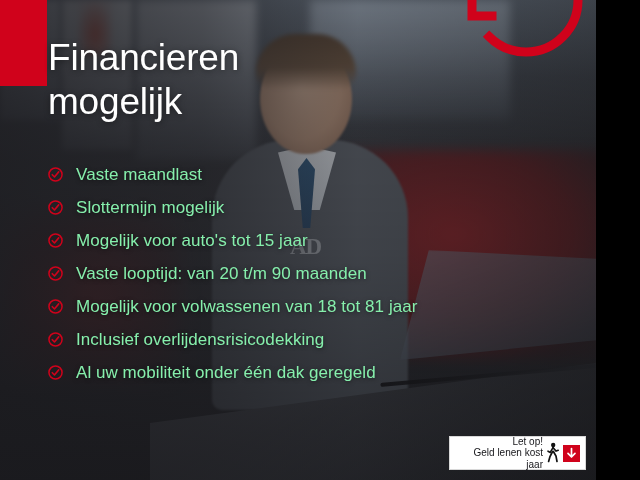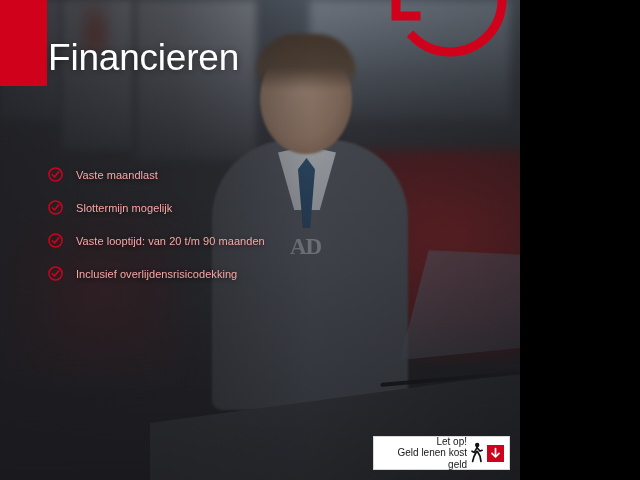--- a/index.html
+++ b/index.html
@@ -5,21 +5,21 @@
   html, body {
     margin: 0;
     padding: 0;
     background: #000;
   }
   body {
     font-family: "Liberation Sans", sans-serif;
   }
   .stage {
     position: relative;
-    width: 520px;
+    width: 596px;
     height: 480px;
     overflow: hidden;
     background: #2b2b2e;
   }
 
   
   .photo {
     position: absolute;
     inset: 0;
     background:
@@ -177,22 +177,22 @@
     align-items: center;
     height: 33px;
   }
   .check-icon {
     width: 15px; height: 15px;
     flex: 0 0 15px;
     margin-right: 13px;
     position: relative;
   }
   .bullet-text {
-    color: #fca5a5;
-    font-size: 11px;
+    color: #86efac;
+    font-size: 17px;
     letter-spacing: 0.05px;
     white-space: nowrap;
     text-shadow: 0 1px 4px rgba(0,0,0,0.5);
   }
 
   
   .warn-badge {
     position: absolute;
     right: 10px; bottom: 10px;
     width: 137px; height: 34px;
@@ -258,20 +258,21 @@
 
   <div class="corner-arc">
     <svg width="124" height="124" viewBox="0 0 124 124" aria-hidden="true">
       <path d="M10 62 A52 52 0 1 1 62 114" fill="none" stroke="#d0021b" stroke-width="9" stroke-linecap="square" transform="rotate(45 62 62)"></path>
       <path d="M8 58 L8 78 L28 78" fill="none" stroke="#d0021b" stroke-width="9" stroke-linecap="square"></path>
     </svg>
   </div>
 
   <div class="headline">
     <span>Financieren</span>
+    <span>mogelijk</span>
   </div>
 
   <div class="bullets">
 
     <div class="bullet-row">
       <span class="check-icon">
         <svg width="15" height="15" viewBox="0 0 16 16" aria-hidden="true">
           <circle cx="8" cy="8" r="7" fill="none" stroke="#d0021b" stroke-width="1.6"></circle>
           <path d="M4.6 8.2 L6.9 10.6 L11.4 5.2" fill="none" stroke="#d0021b" stroke-width="1.7" stroke-linecap="round" stroke-linejoin="round"></path>
         </svg>
@@ -283,49 +284,76 @@
     <div class="bullet-row">
       <span class="check-icon">
         <svg width="15" height="15" viewBox="0 0 16 16" aria-hidden="true">
           <circle cx="8" cy="8" r="7" fill="none" stroke="#d0021b" stroke-width="1.6"></circle>
           <path d="M4.6 8.2 L6.9 10.6 L11.4 5.2" fill="none" stroke="#d0021b" stroke-width="1.7" stroke-linecap="round" stroke-linejoin="round"></path>
         </svg>
       </span>
       <span class="bullet-text">Slottermijn mogelijk</span>
     </div>
 
+    <div class="bullet-row">
+      <span class="check-icon">
+        <svg width="15" height="15" viewBox="0 0 16 16" aria-hidden="true">
+          <circle cx="8" cy="8" r="7" fill="none" stroke="#d0021b" stroke-width="1.6"></circle>
+          <path d="M4.6 8.2 L6.9 10.6 L11.4 5.2" fill="none" stroke="#d0021b" stroke-width="1.7" stroke-linecap="round" stroke-linejoin="round"></path>
+        </svg>
+      </span>
+      <span class="bullet-text">Mogelijk voor auto's tot 15 jaar</span>
+    </div>
 
     <div class="bullet-row">
       <span class="check-icon">
         <svg width="15" height="15" viewBox="0 0 16 16" aria-hidden="true">
           <circle cx="8" cy="8" r="7" fill="none" stroke="#d0021b" stroke-width="1.6"></circle>
           <path d="M4.6 8.2 L6.9 10.6 L11.4 5.2" fill="none" stroke="#d0021b" stroke-width="1.7" stroke-linecap="round" stroke-linejoin="round"></path>
         </svg>
       </span>
       <span class="bullet-text">Vaste looptijd: van 20 t/m 90 maanden</span>
     </div>
 
+    <div class="bullet-row">
+      <span class="check-icon">
+        <svg width="15" height="15" viewBox="0 0 16 16" aria-hidden="true">
+          <circle cx="8" cy="8" r="7" fill="none" stroke="#d0021b" stroke-width="1.6"></circle>
+          <path d="M4.6 8.2 L6.9 10.6 L11.4 5.2" fill="none" stroke="#d0021b" stroke-width="1.7" stroke-linecap="round" stroke-linejoin="round"></path>
+        </svg>
+      </span>
+      <span class="bullet-text">Mogelijk voor volwassenen van 18 tot 81 jaar</span>
+    </div>
 
     <div class="bullet-row">
       <span class="check-icon">
         <svg width="15" height="15" viewBox="0 0 16 16" aria-hidden="true">
           <circle cx="8" cy="8" r="7" fill="none" stroke="#d0021b" stroke-width="1.6"></circle>
           <path d="M4.6 8.2 L6.9 10.6 L11.4 5.2" fill="none" stroke="#d0021b" stroke-width="1.7" stroke-linecap="round" stroke-linejoin="round"></path>
         </svg>
       </span>
       <span class="bullet-text">Inclusief overlijdensrisicodekking</span>
     </div>
 
+    <div class="bullet-row">
+      <span class="check-icon">
+        <svg width="15" height="15" viewBox="0 0 16 16" aria-hidden="true">
+          <circle cx="8" cy="8" r="7" fill="none" stroke="#d0021b" stroke-width="1.6"></circle>
+          <path d="M4.6 8.2 L6.9 10.6 L11.4 5.2" fill="none" stroke="#d0021b" stroke-width="1.7" stroke-linecap="round" stroke-linejoin="round"></path>
+        </svg>
+      </span>
+      <span class="bullet-text">Al uw mobiliteit onder één dak geregeld</span>
+    </div>
 
   </div>
 
   <div class="warn-badge">
     <div class="warn-text">
       <em>Let op!</em>
-      <em>Geld lenen kost geld</em>
+      <em>Geld lenen kost jaar</em>
     </div>
     <span class="warn-walker">
       <svg width="14" height="22" viewBox="0 0 14 22" aria-hidden="true">
         <circle cx="7.2" cy="3" r="2.2" fill="#111"></circle>
         <path d="M7 5.6 L4.2 10.5 L2 9.2" fill="none" stroke="#111" stroke-width="1.6" stroke-linecap="round"></path>
         <path d="M7 5.6 L10 9 L12.2 8.2" fill="none" stroke="#111" stroke-width="1.6" stroke-linecap="round"></path>
         <path d="M6.6 9.5 L4 14.5 L2.6 19.5" fill="none" stroke="#111" stroke-width="1.7" stroke-linecap="round"></path>
         <path d="M7.4 9.5 L10 14 L11 19.5" fill="none" stroke="#111" stroke-width="1.7" stroke-linecap="round"></path>
       </svg>
     </span>

